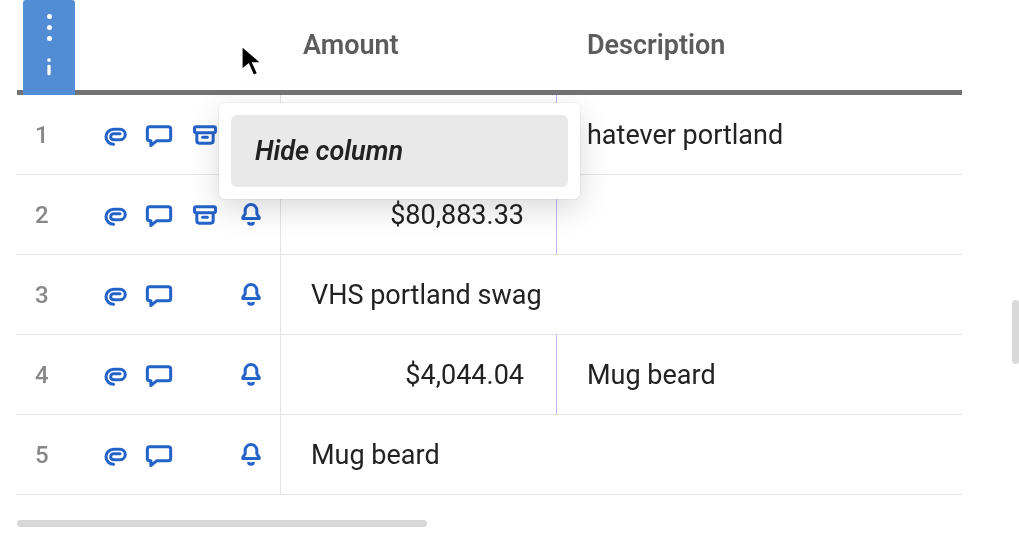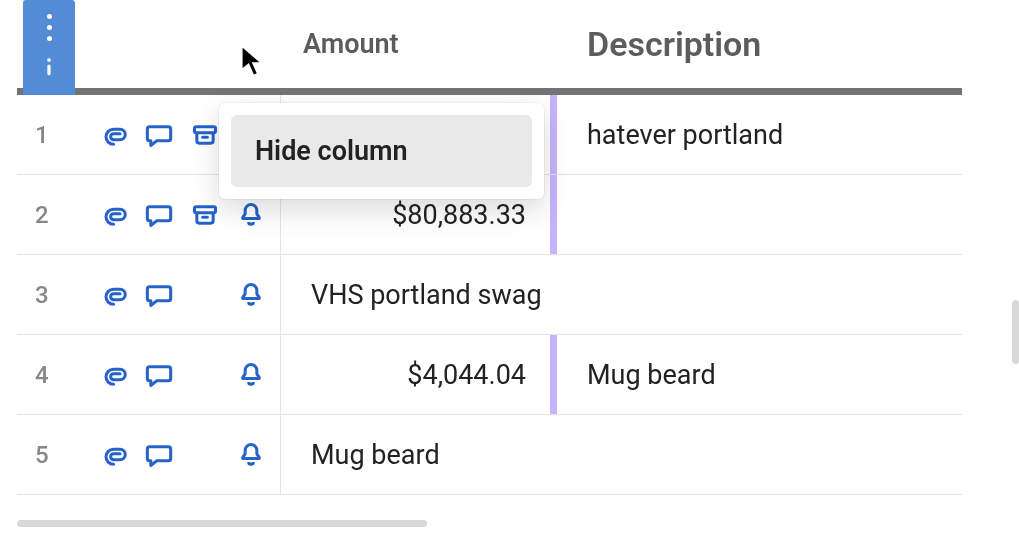--- a/index.html
+++ b/index.html
@@ -16,21 +16,21 @@
       left: 17px;
       top: 0;
       width: 945px;
       height: 540px;
       background: #fff;
     }
     .header-row {
       display: flex;
       height: 95px;
       align-items: stretch;
-      border-bottom: 7px solid #737373;
+      border-bottom: 5px solid #737373;
       position: relative;
     }
     .header-gutter {
       width: 66px;
       flex: 0 0 66px;
     }
     .header-icons-col {
       width: 198px;
       flex: 0 0 198px;
       position: relative;
@@ -72,21 +72,21 @@
       padding-left: 22px;
       font-size: 27px;
       font-weight: 600;
       color: #5c5c5c;
     }
     .header-desc-col {
       flex: 1;
       display: flex;
       align-items: center;
       padding-left: 30px;
-      font-size: 34px;
+      font-size: 27px;
       font-weight: 600;
       color: #5c5c5c;
     }
     .body-rows {
       display: flex;
       flex-direction: column;
     }
     .row {
       display: flex;
       height: 80px;
@@ -114,24 +114,24 @@
     .icon {
       width: 28px;
       height: 28px;
       color: #2563c9;
       flex-shrink: 0;
     }
     .row-amount {
       width: 276px;
       flex: 0 0 276px;
       text-align: right;
-      padding-right: 24px;
+      padding-right: 32px;
       font-size: 27px;
       color: #222;
-      border-right: 7px solid #c4b5fd;
+      border-right: 1px solid #c4b5fd;
       height: 100%;
       display: flex;
       align-items: center;
       justify-content: flex-end;
     }
     .row-desc {
       flex: 1;
       padding-left: 30px;
       font-size: 27px;
       color: #222;
@@ -152,26 +152,27 @@
       top: 300px;
       width: 7px;
       height: 64px;
       background: #d8d8d8;
       border-radius: 4px;
     }
     .context-menu {
       position: absolute;
       left: 219px;
       top: 103px;
-      width: 325px;
+      width: 361px;
       background: #fff;
       border-radius: 6px;
       box-shadow: 0 10px 30px rgba(0,0,0,0.15), 0 0 0 1px rgba(0,0,0,0.04);
       padding: 12px;
       z-index: 30;
+      font-style: italic;
     }
     .context-menu-item {
       background: #e9e9e9;
       border-radius: 6px;
       padding: 20px 24px;
       font-size: 27px;
       font-weight: 600;
       color: #222;
       cursor: pointer;
     }

